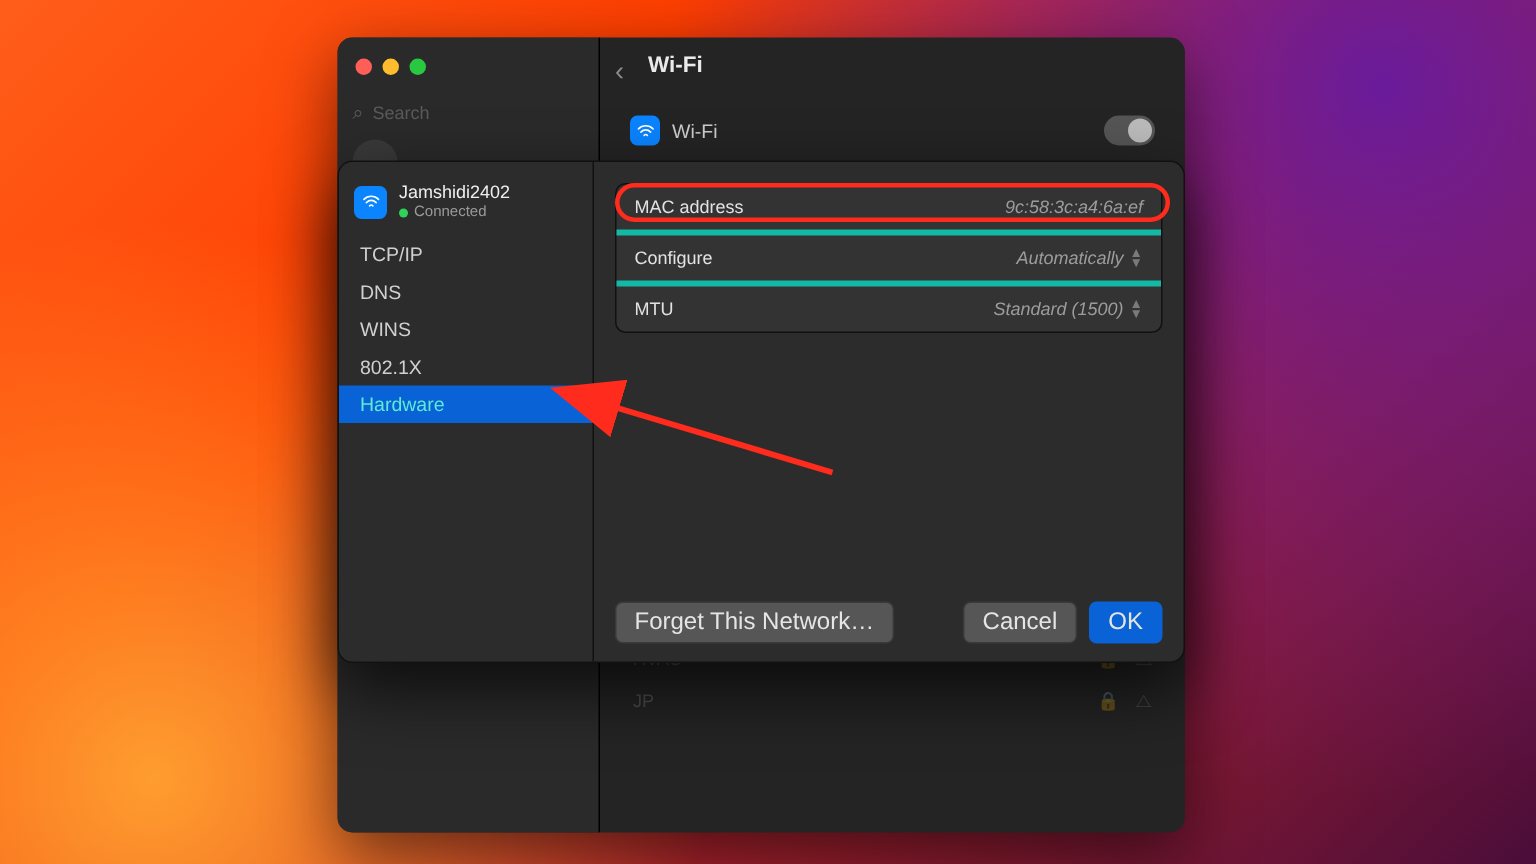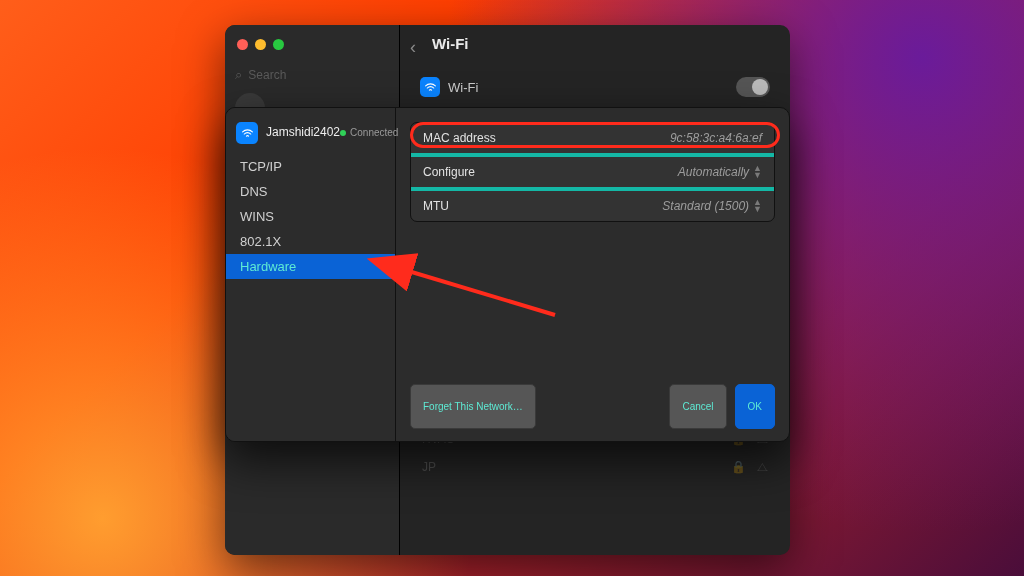--- a/index.html
+++ b/index.html
@@ -73,21 +73,21 @@
     border-radius: 10px;
     box-shadow: 0 18px 45px rgba(0,0,0,0.7);
     display:flex;
     overflow: hidden;
     color:#e2e2e2;
     border: 1px solid #111;
   }
   .sheet-sidebar { width:170px; background:#2c2c2c; border-right:1px solid #111; padding-top:8px; }
   .net-header { display:flex; align-items:center; gap:8px; padding:6px 10px 10px 10px; }
   .net-header .wbadge { width:22px; height:22px; border-radius:5px; background:#0a84ff; display:flex; align-items:center; justify-content:center; flex:0 0 auto; }
-  .net-header .tcol { display:flex; line-height:1.15; }
+  .net-header .tcol { display:flex; flex-direction:column; line-height:1.15; }
   .net-name { font-size:12px; color:#eee; }
   .net-status { font-size:10px; color:#9a9a9a; display:flex; align-items:center; gap:4px; }
   .dot { width:6px; height:6px; border-radius:50%; background:#30d158; display:inline-block; }
 
   .tab { font-size:13px; color:#d0d0d0; padding:5px 14px; cursor:default; }
   .tab.selected { background:#0a63d6; color:#5eead4; }
 
   .sheet-main { flex:1; display:flex; flex-direction:column; }
   .fields {
     margin: 14px 14px 0 14px;
@@ -97,21 +97,21 @@
   }
   .field-row { display:flex; justify-content:space-between; padding:8px 12px; font-size:12px; }
   .field-row + .field-row { border-top:4px solid #14b8a6; }
   .field-row .val { color:#9c9c9c; display:flex; align-items:center; gap:4px;font-style:italic; }
   .stepper { color:#7a7a7a; font-size:9px; line-height:7px; display:flex; flex-direction:column; }
 
   .sheet-footer {
     margin-top:auto; padding:10px 14px 12px 14px;
     display:flex; align-items:center; gap:8px;
   }
-  .btn { font-size:10px; padding:16px 12px; border-radius:5px; background:#565656; color:#5eead4; border:1px solid #3a3a3a; }
+  .btn { font-size:16px; padding:4px 12px; border-radius:5px; background:#565656; color:#e5e5e5; border:1px solid #3a3a3a; }
   .btn.primary { background:#0a63d6; border-color:#0a63d6; }
   .spacer { flex:1; }
 
   
   .anno-ellipse {
     position:absolute; left: 410px; top: 122px; width: 370px; height: 26px;
     border: 3px solid #ff2b1c; border-radius: 16px; pointer-events:none;
   }
   .anno-svg { position:absolute; left:0; top:0; width:1024px; height:576px; pointer-events:none; }
 

